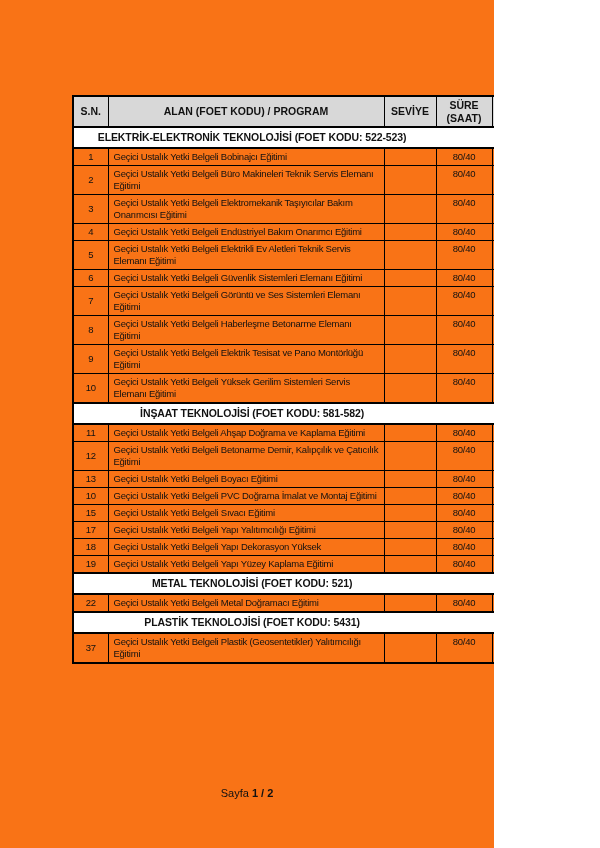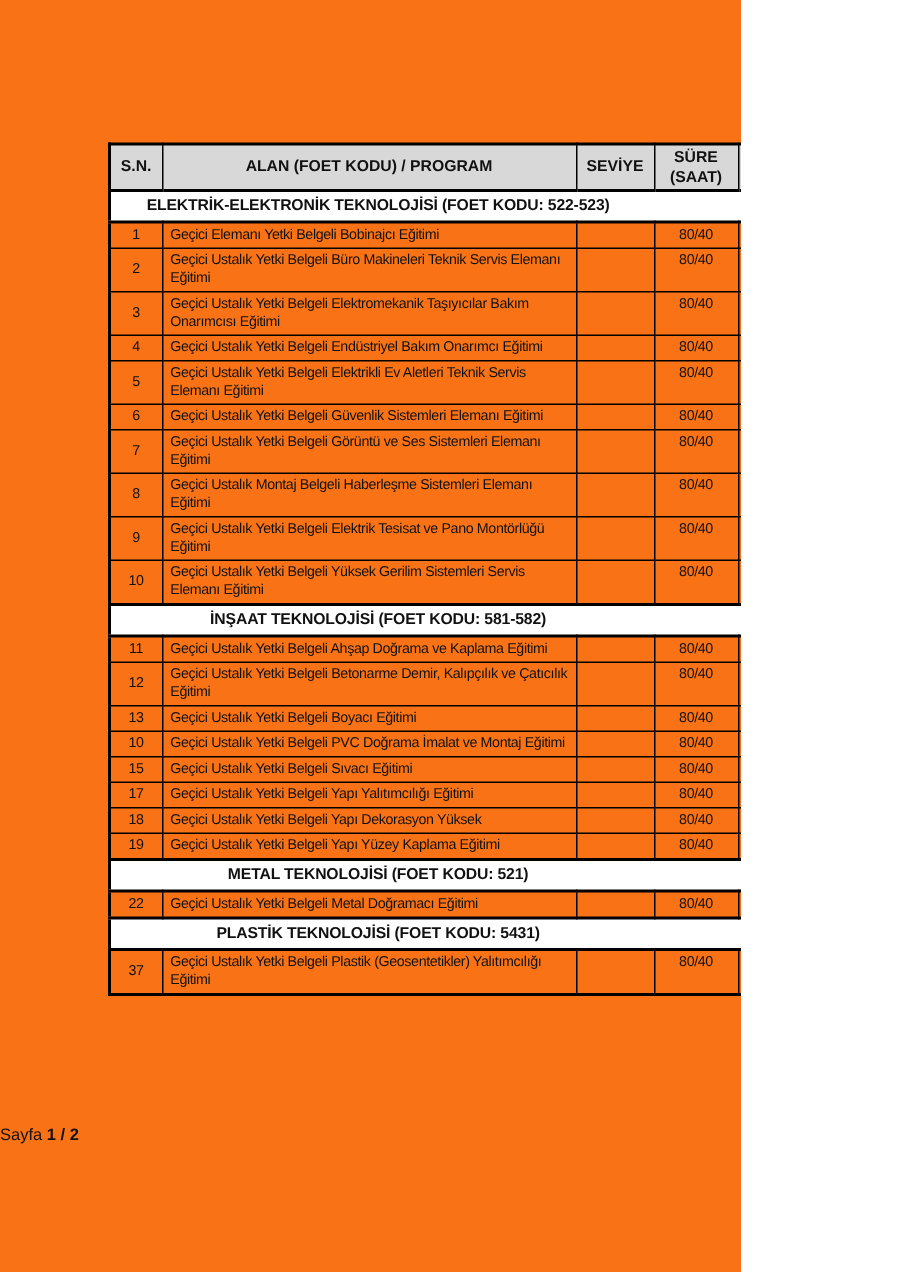--- a/index.html
+++ b/index.html
@@ -78,23 +78,24 @@
     padding-right: 4px;
   }
   .data-row .c-sev,
   .data-row .c-sure,
   .data-row .c-gen {
     text-align: center;
     vertical-align: top;
   }
   .page-footer {
     position: absolute;
-    top: 751px;
+    top: 787px;
     left: 0;
     width: 100%;
+    text-align: center;
     font-size: 11px;
     color: #111111;
   }
   .page-footer .pf-num { font-weight: bold; }
 </style>
 </head>
 <body>
 
 <div class="page">
 
@@ -118,21 +119,21 @@
       </tr>
     </thead>
     <tbody>
         <tr class="section-row">
     <td colspan="5">
       <div class="section-title">ELEKTRİK-ELEKTRONİK TEKNOLOJİSİ (FOET KODU: 522-523)</div>
     </td>
   </tr>
         <tr class="data-row">
     <td class="c-sn">1</td>
-    <td class="c-prog">Geçici Elemanı Yetki Belgeli Bobinajcı Eğitimi</td>
+    <td class="c-prog">Geçici Ustalık Yetki Belgeli Bobinajcı Eğitimi</td>
     <td class="c-sev"></td>
     <td class="c-sure">80/40</td>
     <td class="c-gen"></td>
   </tr>
         <tr class="data-row">
     <td class="c-sn">2</td>
     <td class="c-prog">Geçici Ustalık Yetki Belgeli Büro Makineleri Teknik Servis Elemanı Eğitimi</td>
     <td class="c-sev"></td>
     <td class="c-sure">80/40</td>
     <td class="c-gen"></td>
@@ -167,21 +168,21 @@
   </tr>
         <tr class="data-row">
     <td class="c-sn">7</td>
     <td class="c-prog">Geçici Ustalık Yetki Belgeli Görüntü ve Ses Sistemleri Elemanı Eğitimi</td>
     <td class="c-sev"></td>
     <td class="c-sure">80/40</td>
     <td class="c-gen"></td>
   </tr>
         <tr class="data-row">
     <td class="c-sn">8</td>
-    <td class="c-prog">Geçici Ustalık Montaj Belgeli Haberleşme Sistemleri Elemanı Eğitimi</td>
+    <td class="c-prog">Geçici Ustalık Yetki Belgeli Haberleşme Betonarme Elemanı Eğitimi</td>
     <td class="c-sev"></td>
     <td class="c-sure">80/40</td>
     <td class="c-gen"></td>
   </tr>
         <tr class="data-row">
     <td class="c-sn">9</td>
     <td class="c-prog">Geçici Ustalık Yetki Belgeli Elektrik Tesisat ve Pano Montörlüğü Eğitimi</td>
     <td class="c-sev"></td>
     <td class="c-sure">80/40</td>
     <td class="c-gen"></td>

